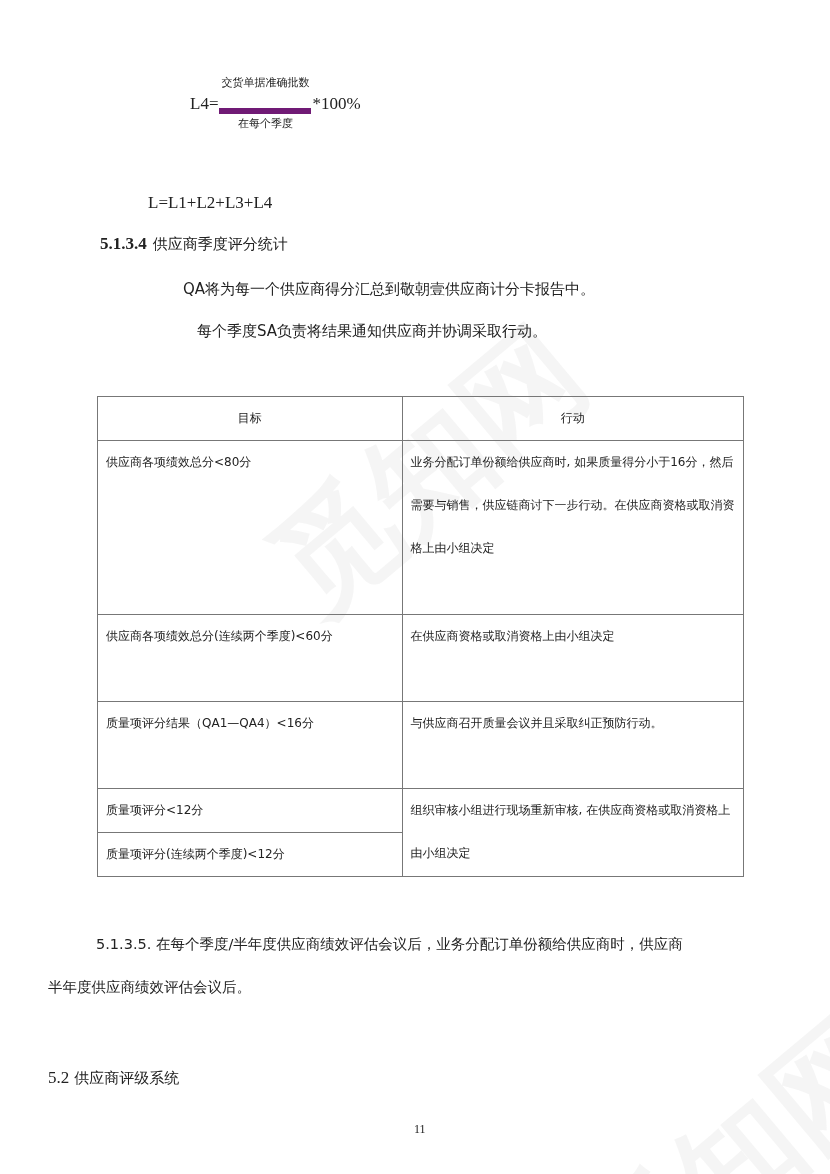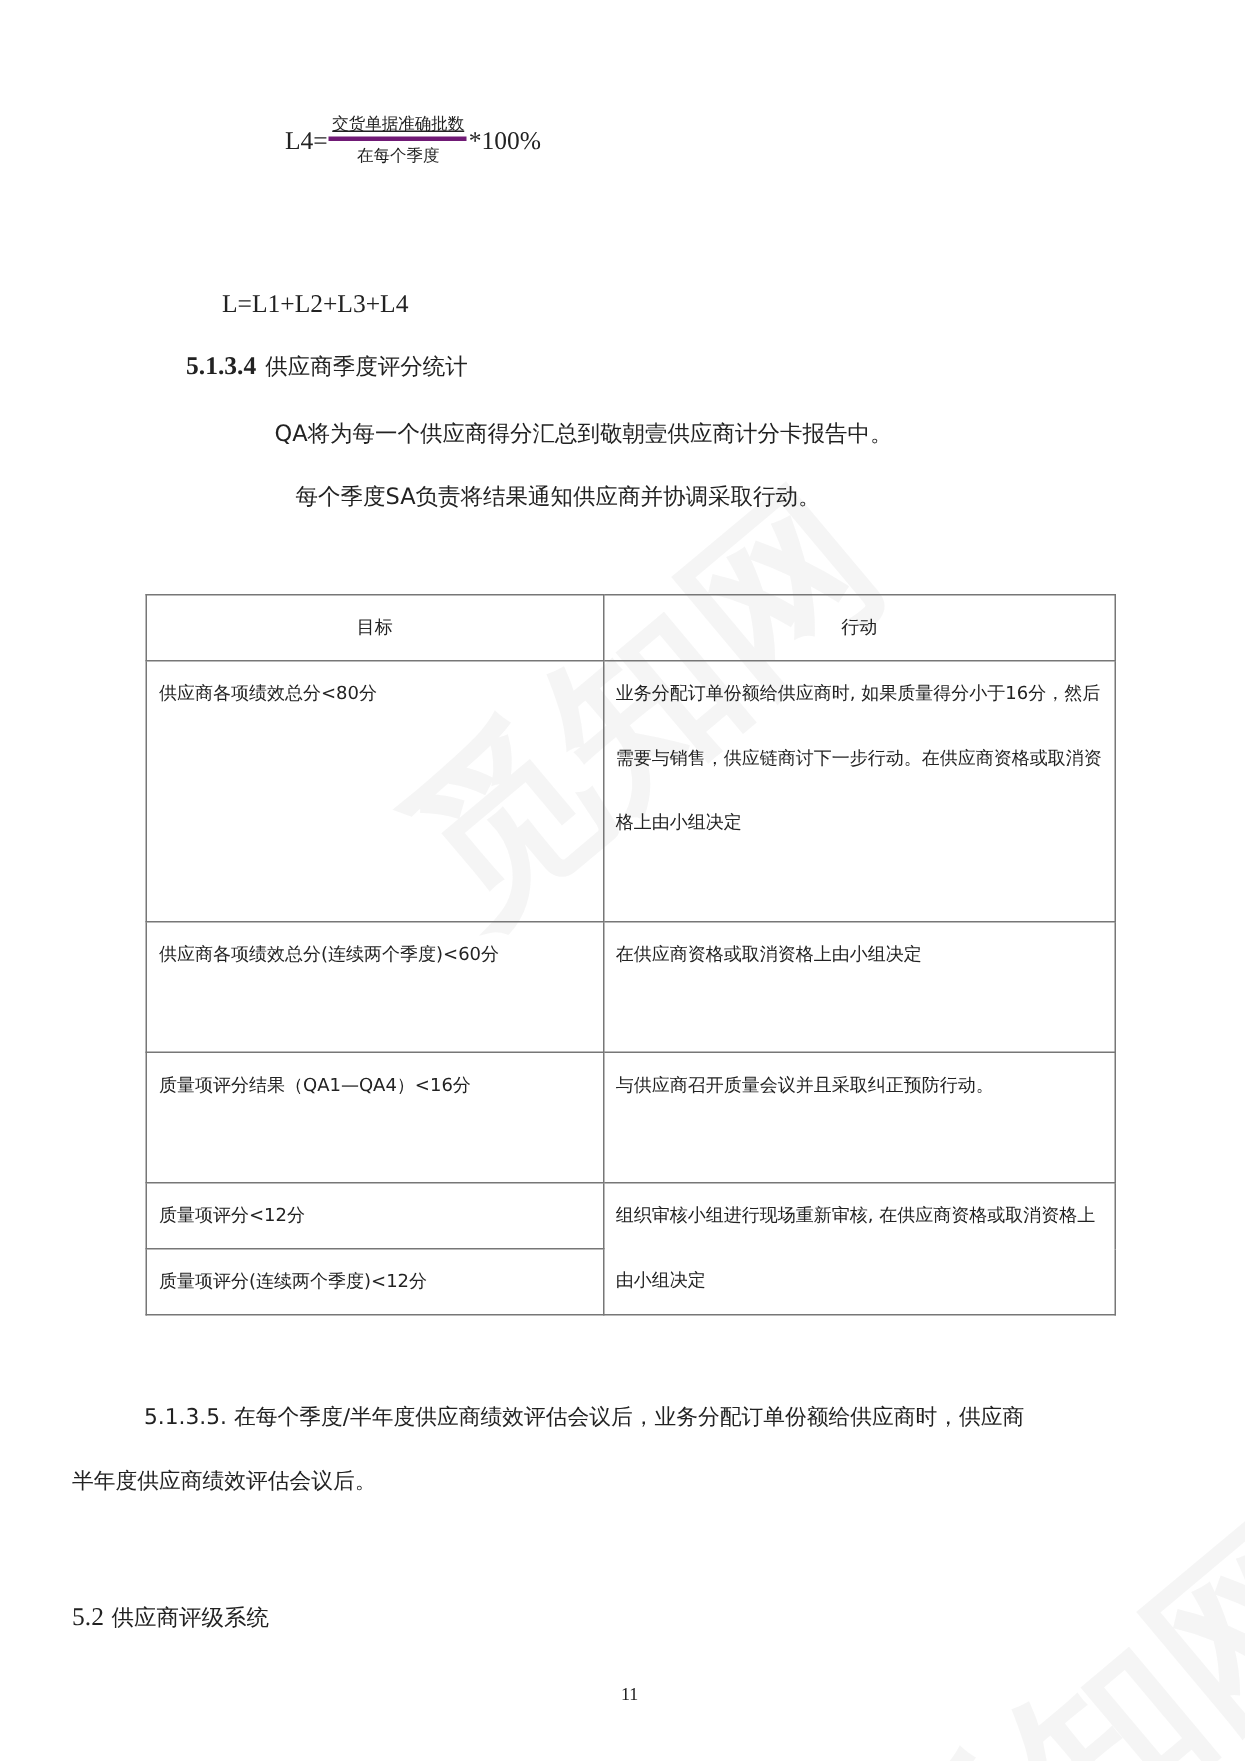--- a/index.html
+++ b/index.html
@@ -31,42 +31,42 @@
     flex-direction: column;
     align-items: center;
     margin: 0 1px;
   }
   .frac .num, .frac .den {
     font-family: "DejaVu Sans", sans-serif;
     font-size: 11px;
     line-height: 14px;
     padding: 0 2px;
   }
-  .frac .num { border-bottom: 3px solid #701a75; padding-bottom: 1px; text-decoration: underline; }
+  .frac .num { border-bottom: 6px solid #701a75; padding-bottom: 18px; }
   .frac .den { padding-top: 3px; }
 
   .bullet-line {
     position: absolute;
     left: 97px;
     top: 148px;
     font-size: 15px;
     display: flex;
     align-items: center;
   }
   .bullet-dot {
     width: 10px; height: 10px; border-radius: 50%;
     background: #111; margin-right: 28px; margin-left: 2px;
   }
   .txt { font-family: "DejaVu Sans", sans-serif; font-size: 15px; }
   .serif { font-family: "Liberation Serif", serif; font-size: 17px; }
 
   .abs { position: absolute; white-space: nowrap; }
 
   .heading-534 { left: 100px; top: 234px; font-size: 15px; }
-  .heading-534 b { font-family: "Liberation Serif", serif; font-size: 17px; font-weight: bold; margin-right: 6px; margin-left: 24px; }
+  .heading-534 b { font-family: "Liberation Serif", serif; font-size: 17px; font-weight: bold; margin-right: 6px; }
 
   table.action {
     position: absolute;
     left: 97px;
     top: 396px;
     width: 647px;
     border-collapse: collapse;
     font-family: "DejaVu Sans", sans-serif;
     font-size: 12px;
     color: #222;

